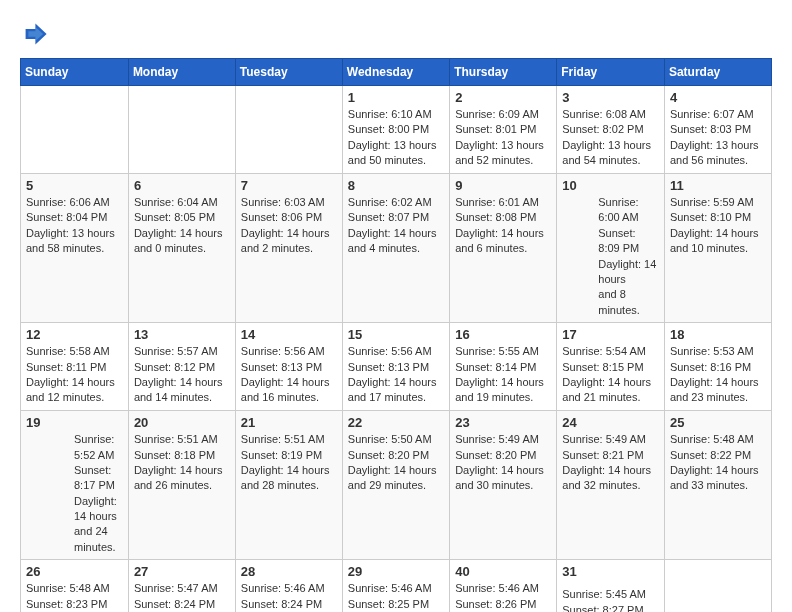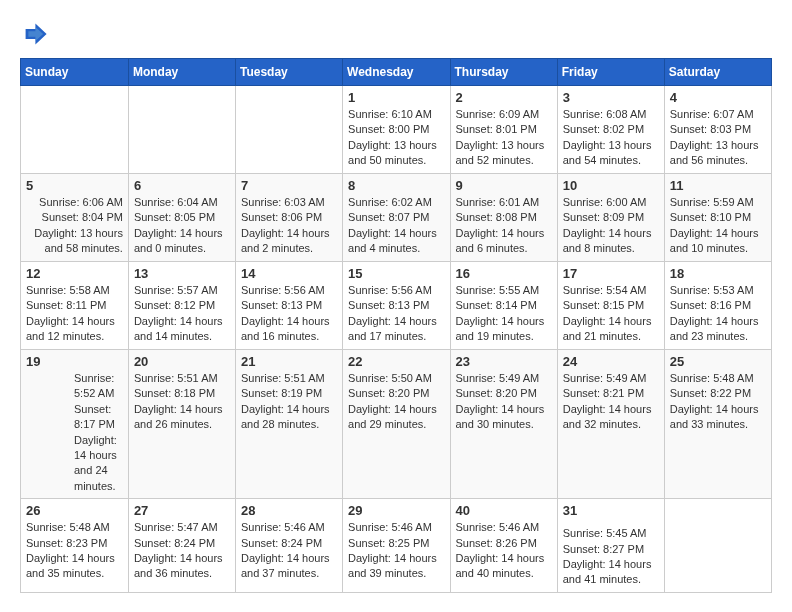--- a/index.html
+++ b/index.html
@@ -147,21 +147,21 @@
           <span class="day-num">4</span>
           <div class="day-info" style="white-space: pre-line;">Sunrise: 6:07 AM
 Sunset: 8:03 PM
 Daylight: 13 hours
 and 56 minutes.</div>
         </td>
       </tr>
       <tr>
         <td>
           <span class="day-num">5</span>
-          <div class="day-info" style="white-space: pre-line; text-align: right;">Sunrise: 6:06 AM
+          <div class="day-info" style="white-space: pre-line;">Sunrise: 6:06 AM
 Sunset: 8:04 PM
 Daylight: 13 hours
 and 58 minutes.</div>
         </td>
         <td>
           <span class="day-num">6</span>
           <div class="day-info" style="white-space: pre-line;">Sunrise: 6:04 AM
 Sunset: 8:05 PM
 Daylight: 14 hours
 and 0 minutes.</div>
@@ -182,21 +182,21 @@
         </td>
         <td>
           <span class="day-num">9</span>
           <div class="day-info" style="white-space: pre-line;">Sunrise: 6:01 AM
 Sunset: 8:08 PM
 Daylight: 14 hours
 and 6 minutes.</div>
         </td>
         <td>
           <span class="day-num">10</span>
-          <div class="day-info" style="white-space: pre-line;">Sunrise: 6:00 AM
+          <div class="day-info" style="white-space: pre-line; margin-left: 36px;">Sunrise: 6:00 AM
 Sunset: 8:09 PM
 Daylight: 14 hours
 and 8 minutes.</div>
         </td>
         <td>
           <span class="day-num">11</span>
           <div class="day-info" style="white-space: pre-line;">Sunrise: 5:59 AM
 Sunset: 8:10 PM
 Daylight: 14 hours
 and 10 minutes.</div>

